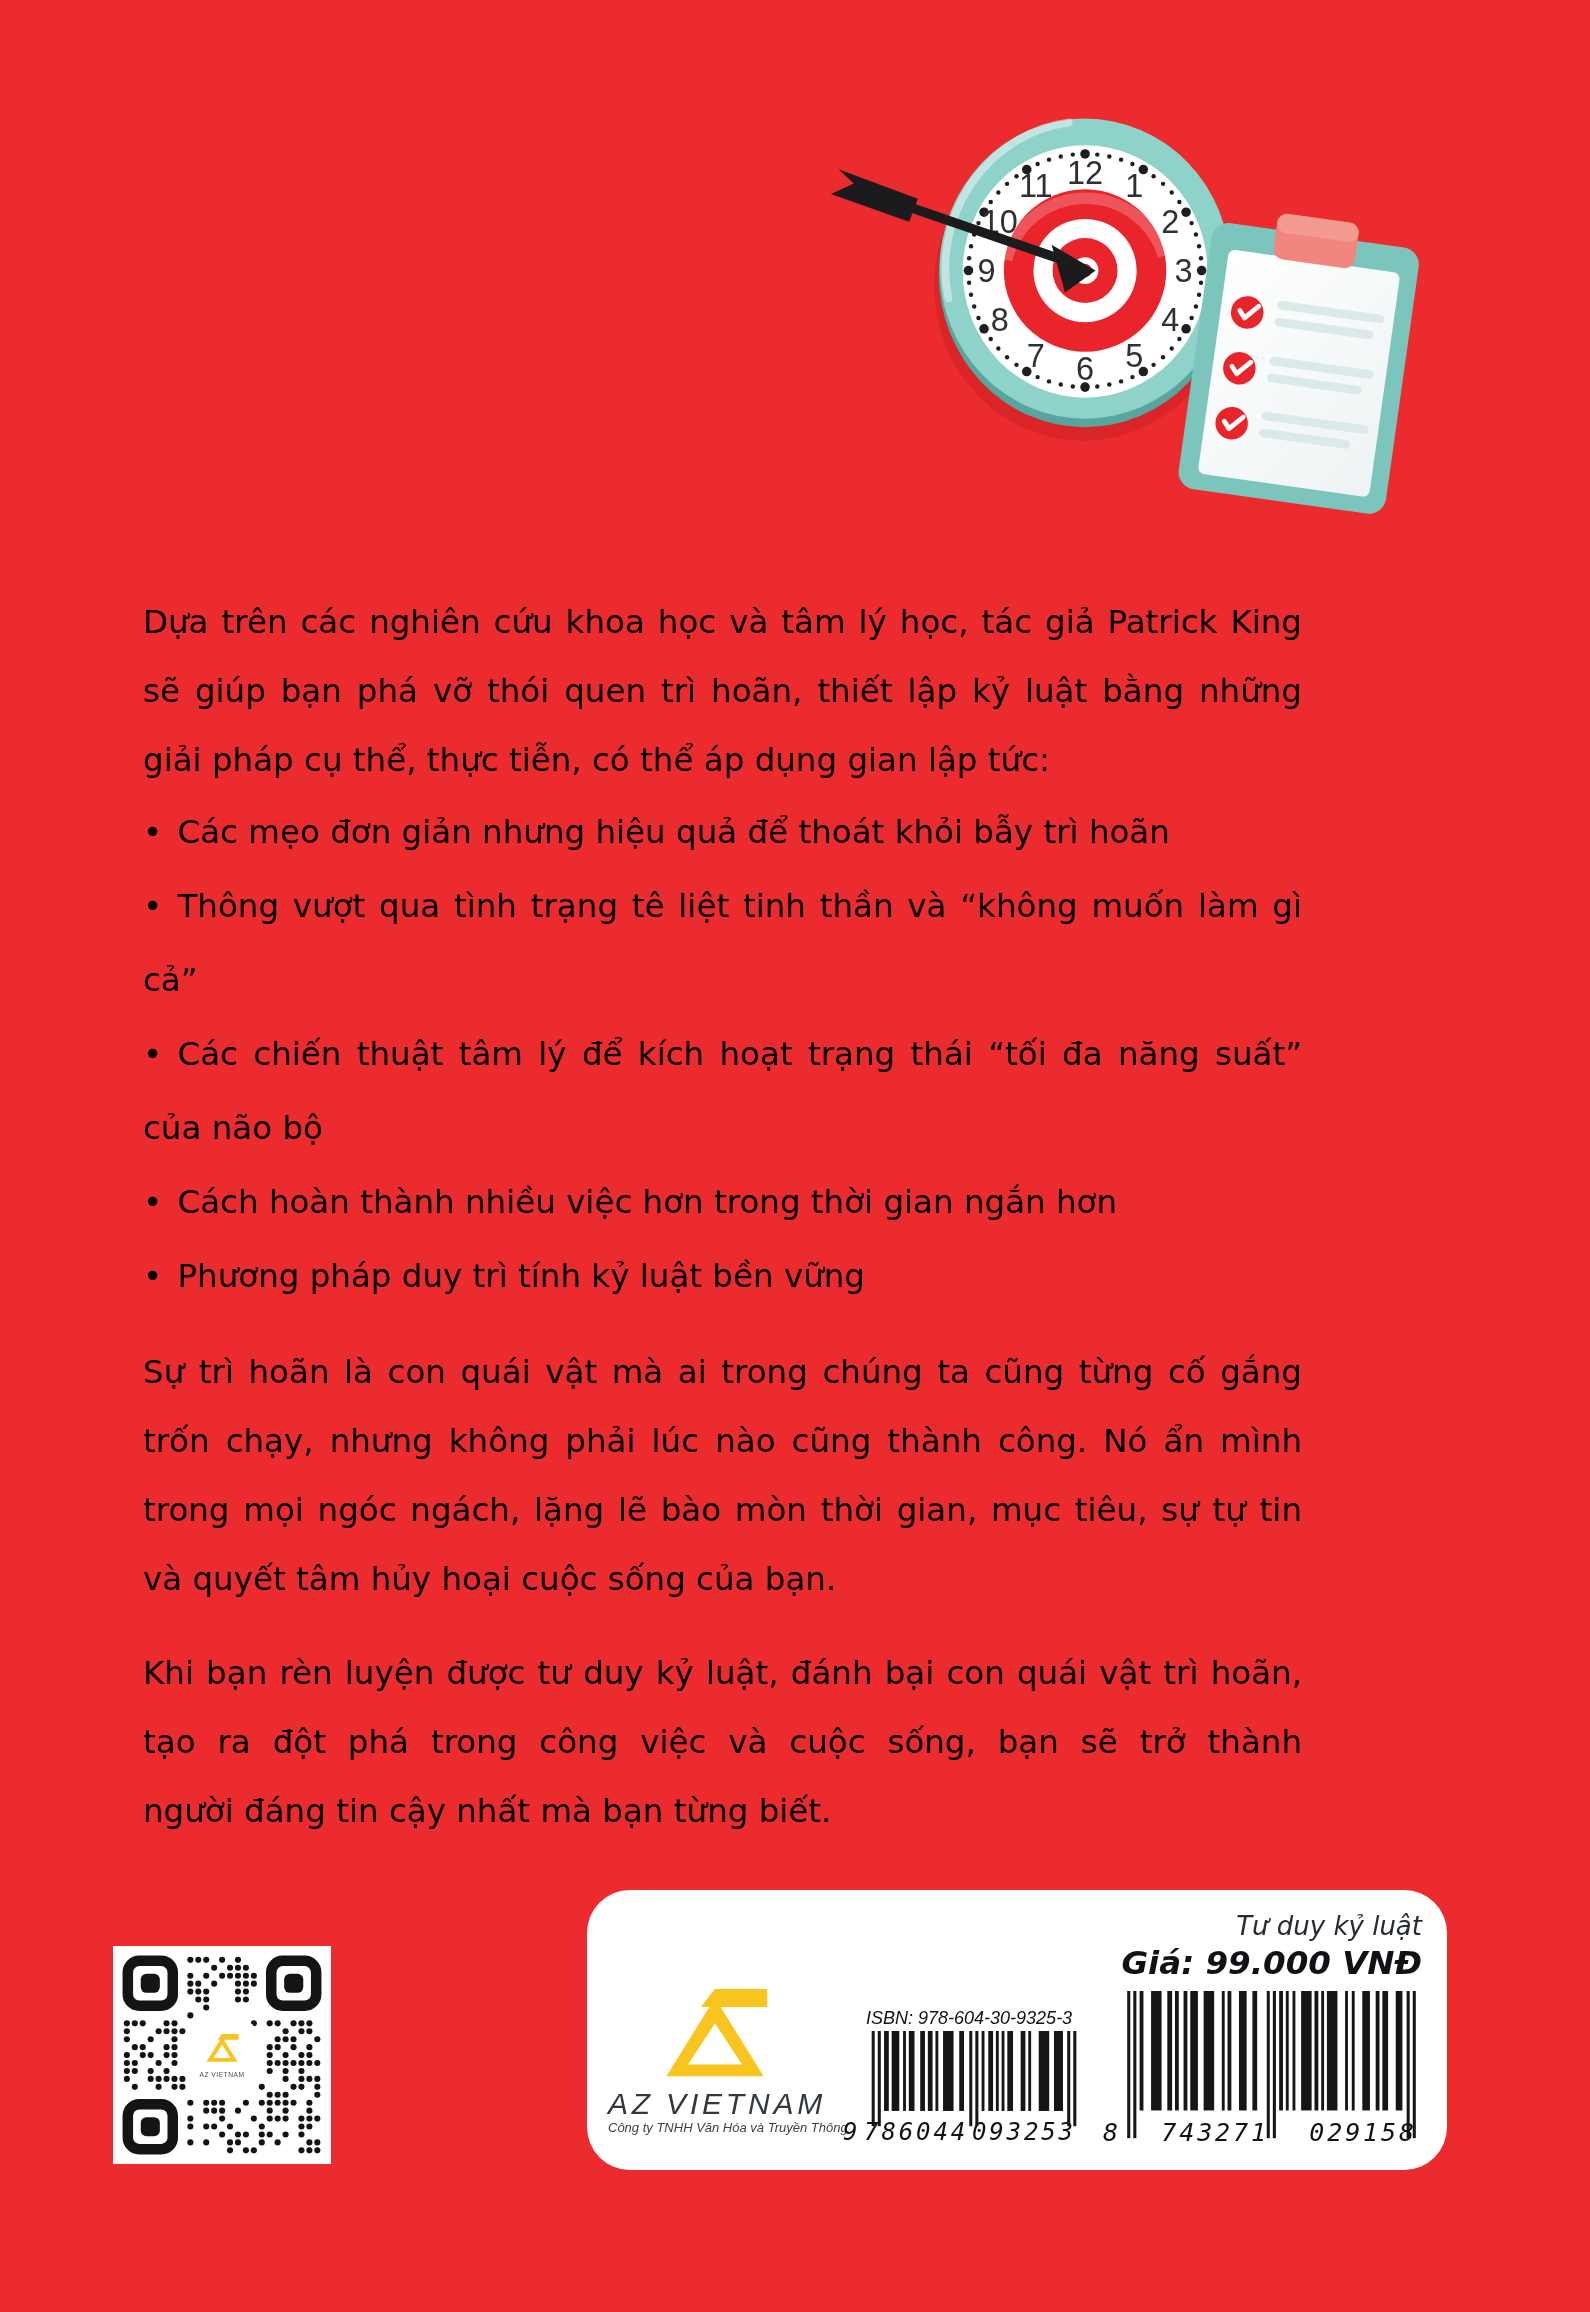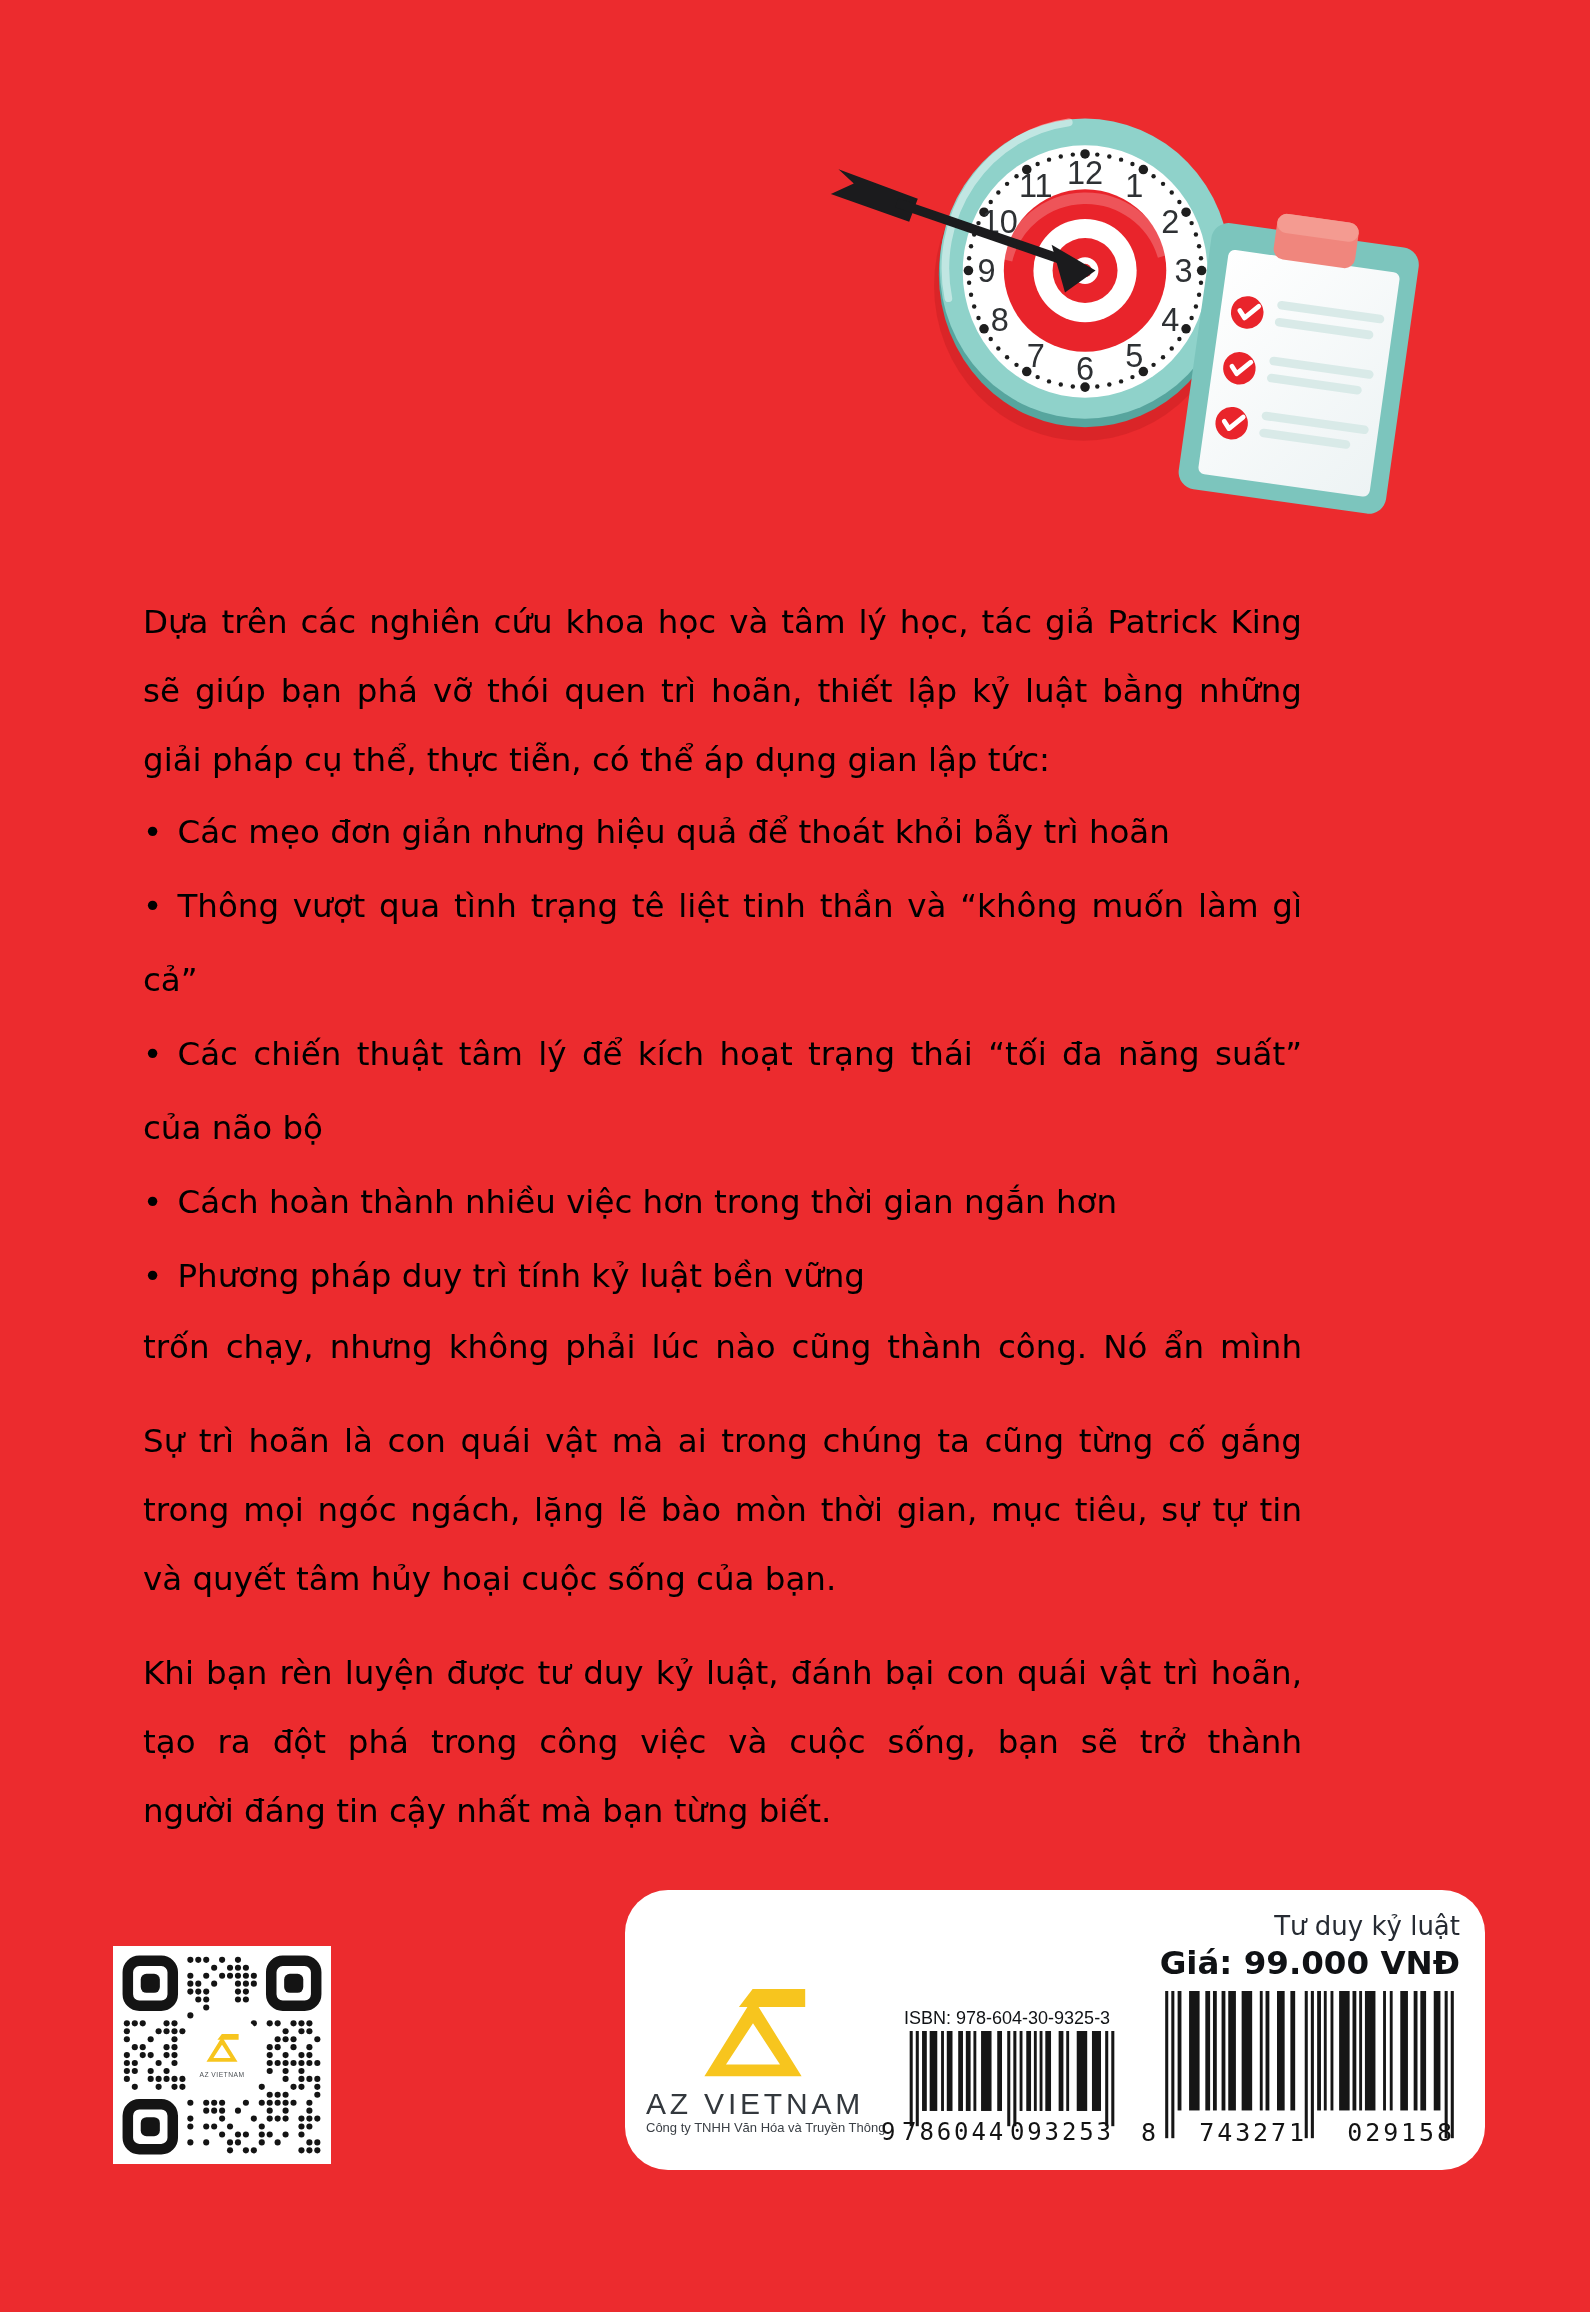--- a/index.html
+++ b/index.html
@@ -14,22 +14,22 @@
   .copy .ln{line-height:69px;text-align:justify;text-align-last:justify;}
   .copy .ln.bl{line-height:74px;}
   .copy .ln.last{text-align-last:left;}
   .copy .ln.gap{margin-top:25px;}
   .copy .dot{margin-right:15.3px;}
 
   
   .qr{position:absolute;left:113px;top:1946px;width:218px;height:218px;}
 
   
-  .pricebox{position:absolute;left:625px;top:1890px;width:860px;height:280px;background:#FFFFFF;
-            border-radius:43px;color:#15181D;}
+  .pricebox{position:absolute;left:587px;top:1890px;width:860px;height:280px;background:#FFFFFF;
+            border-radius:43px;color:#15181D;font-style:italic;}
   .tagline{position:absolute;right:25px;top:20px;font-size:26px;line-height:32.5px;color:#262B33;white-space:nowrap;}
   .price{position:absolute;right:25px;top:54px;font-size:32.5px;line-height:38px;font-weight:800;color:#101215;white-space:nowrap;}
   .pub{position:absolute;left:21px;top:99px;width:214px;text-align:center;}
   .azlogo{width:110px;height:90px;display:block;margin:0 auto;}
   .pubname{margin-top:11.5px;font-family:"Liberation Sans","DejaVu Sans",sans-serif;font-size:30px;
            letter-spacing:3.8px;line-height:25px;color:#33383D;white-space:nowrap;}
   .pubco{margin-top:4.8px;font-family:"Liberation Sans","DejaVu Sans",sans-serif;font-size:13px;
          line-height:15.3px;color:#3A3F45;white-space:nowrap;}
   .isbnlabel{position:absolute;left:279px;top:118px;font-family:"Liberation Sans","DejaVu Sans",sans-serif;
              font-size:18px;color:#101215;white-space:nowrap;}
@@ -194,22 +194,22 @@
     <div class="ln">sẽ giúp bạn phá vỡ thói quen trì hoãn, thiết lập kỷ luật bằng những</div>
     <div class="ln last">giải pháp cụ thể, thực tiễn, có thể áp dụng gian lập tức:</div>
 
     <div class="ln bl last"><span class="dot">•</span><span>Các mẹo đơn giản nhưng hiệu quả để thoát khỏi bẫy trì hoãn</span></div>
     <div class="ln bl last"><span class="dot">•</span><span>Thông vượt qua tình trạng tê liệt tinh thần và “không muốn làm gì cả”</span></div>
     <div class="ln bl"><span class="dot">•</span><span>Các chiến thuật tâm lý để kích hoạt trạng thái “tối đa năng suất”</span></div>
     <div class="ln bl last">của não bộ</div>
     <div class="ln bl last"><span class="dot">•</span><span>Cách hoàn thành nhiều việc hơn trong thời gian ngắn hơn</span></div>
     <div class="ln bl last"><span class="dot">•</span><span>Phương pháp duy trì tính kỷ luật bền vững</span></div>
 
+    <div class="ln gap">Sự trì hoãn là con quái vật mà ai trong chúng ta cũng từng cố gắng</div>
     <div class="ln">trốn chạy, nhưng không phải lúc nào cũng thành công. Nó ẩn mình</div>
-    <div class="ln gap">Sự trì hoãn là con quái vật mà ai trong chúng ta cũng từng cố gắng</div>
     <div class="ln">trong mọi ngóc ngách, lặng lẽ bào mòn thời gian, mục tiêu, sự tự tin</div>
     <div class="ln last">và quyết tâm hủy hoại cuộc sống của bạn.</div>
 
     <div class="ln gap">Khi bạn rèn luyện được tư duy kỷ luật, đánh bại con quái vật trì hoãn,</div>
     <div class="ln">tạo ra đột phá trong công việc và cuộc sống, bạn sẽ trở thành</div>
     <div class="ln last">người đáng tin cậy nhất mà bạn từng biết.</div>
   </section>
 
   <svg id="qr" class="qr" viewBox="0 0 228 228">
       <rect x="0" y="0" width="228" height="228" fill="#FFFFFF"></rect>

